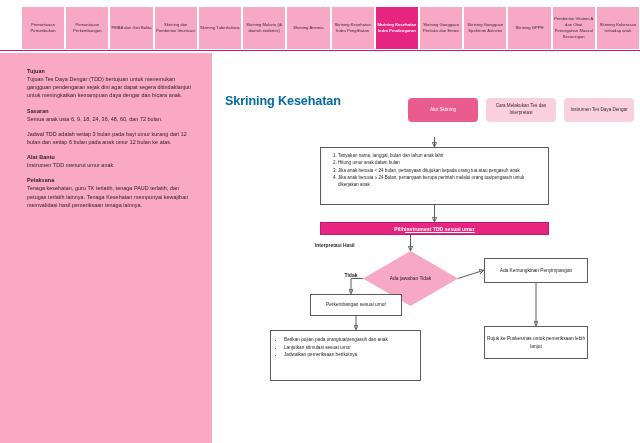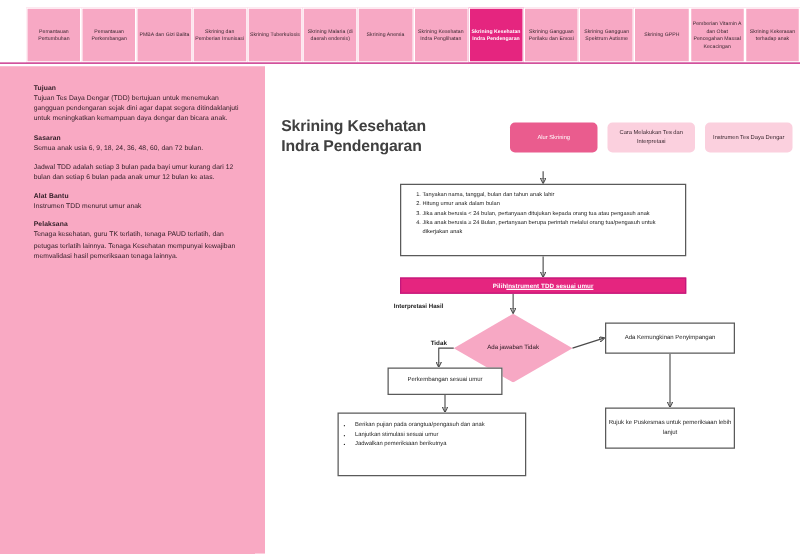--- a/index.html
+++ b/index.html
@@ -38,21 +38,21 @@
   .side-p{
     font-size:5.4px;color:#2b1a22;line-height:1.52;margin:0 0 8px 0;letter-spacing:.05px;
   }
   .side-p.tight{margin-bottom:7px;}
 
   
   #main{position:absolute;left:212px;top:53px;width:428px;height:390px;background:#ffffff;}
 
   #page-title{
     position:absolute;left:13px;top:40px;width:200px;
-    font-size:12.6px;font-weight:bold;color:#404040;line-height:1.28;letter-spacing:-.1px;
+    font-size:12.6px;font-weight:bold;color:#0369a1;line-height:1.28;letter-spacing:-.1px;
   }
 
   #pill-row{position:absolute;left:196px;top:45px;width:226px;height:24px;display:flex;gap:8px;}
   .pill{
     flex:1 1 0;border-radius:4px;background:#fbd0de;color:#3a2830;
     display:flex;align-items:center;justify-content:center;text-align:center;
     font-size:4.6px;line-height:1.42;padding:2px 3px;box-sizing:border-box;
   }
   .pill.active{background:#ea5c8e;color:#ffffff;}
 
@@ -199,21 +199,20 @@
         <p class="side-p">Tenaga kesehatan, guru TK terlatih, tenaga PAUD terlatih, dan petugas terlatih lainnya. Tenaga Kesehatan mempunyai kewajiban memvalidasi hasil pemeriksaan tenaga lainnya.</p>
       </div>
 
     </div>
   </aside>
 
   <main id="main">
 
     <div id="page-title">
       <span>Skrining Kesehatan</span><br>
-      <span>Indra Pendengaran</span>
     </div>
 
     <div id="pill-row">
         <div class="pill active">
           <span>Alur Skrining</span>
         </div>
         <div class="pill">
           <span>Cara Melakukan Tes dan Interpretasi</span>
         </div>
         <div class="pill">

